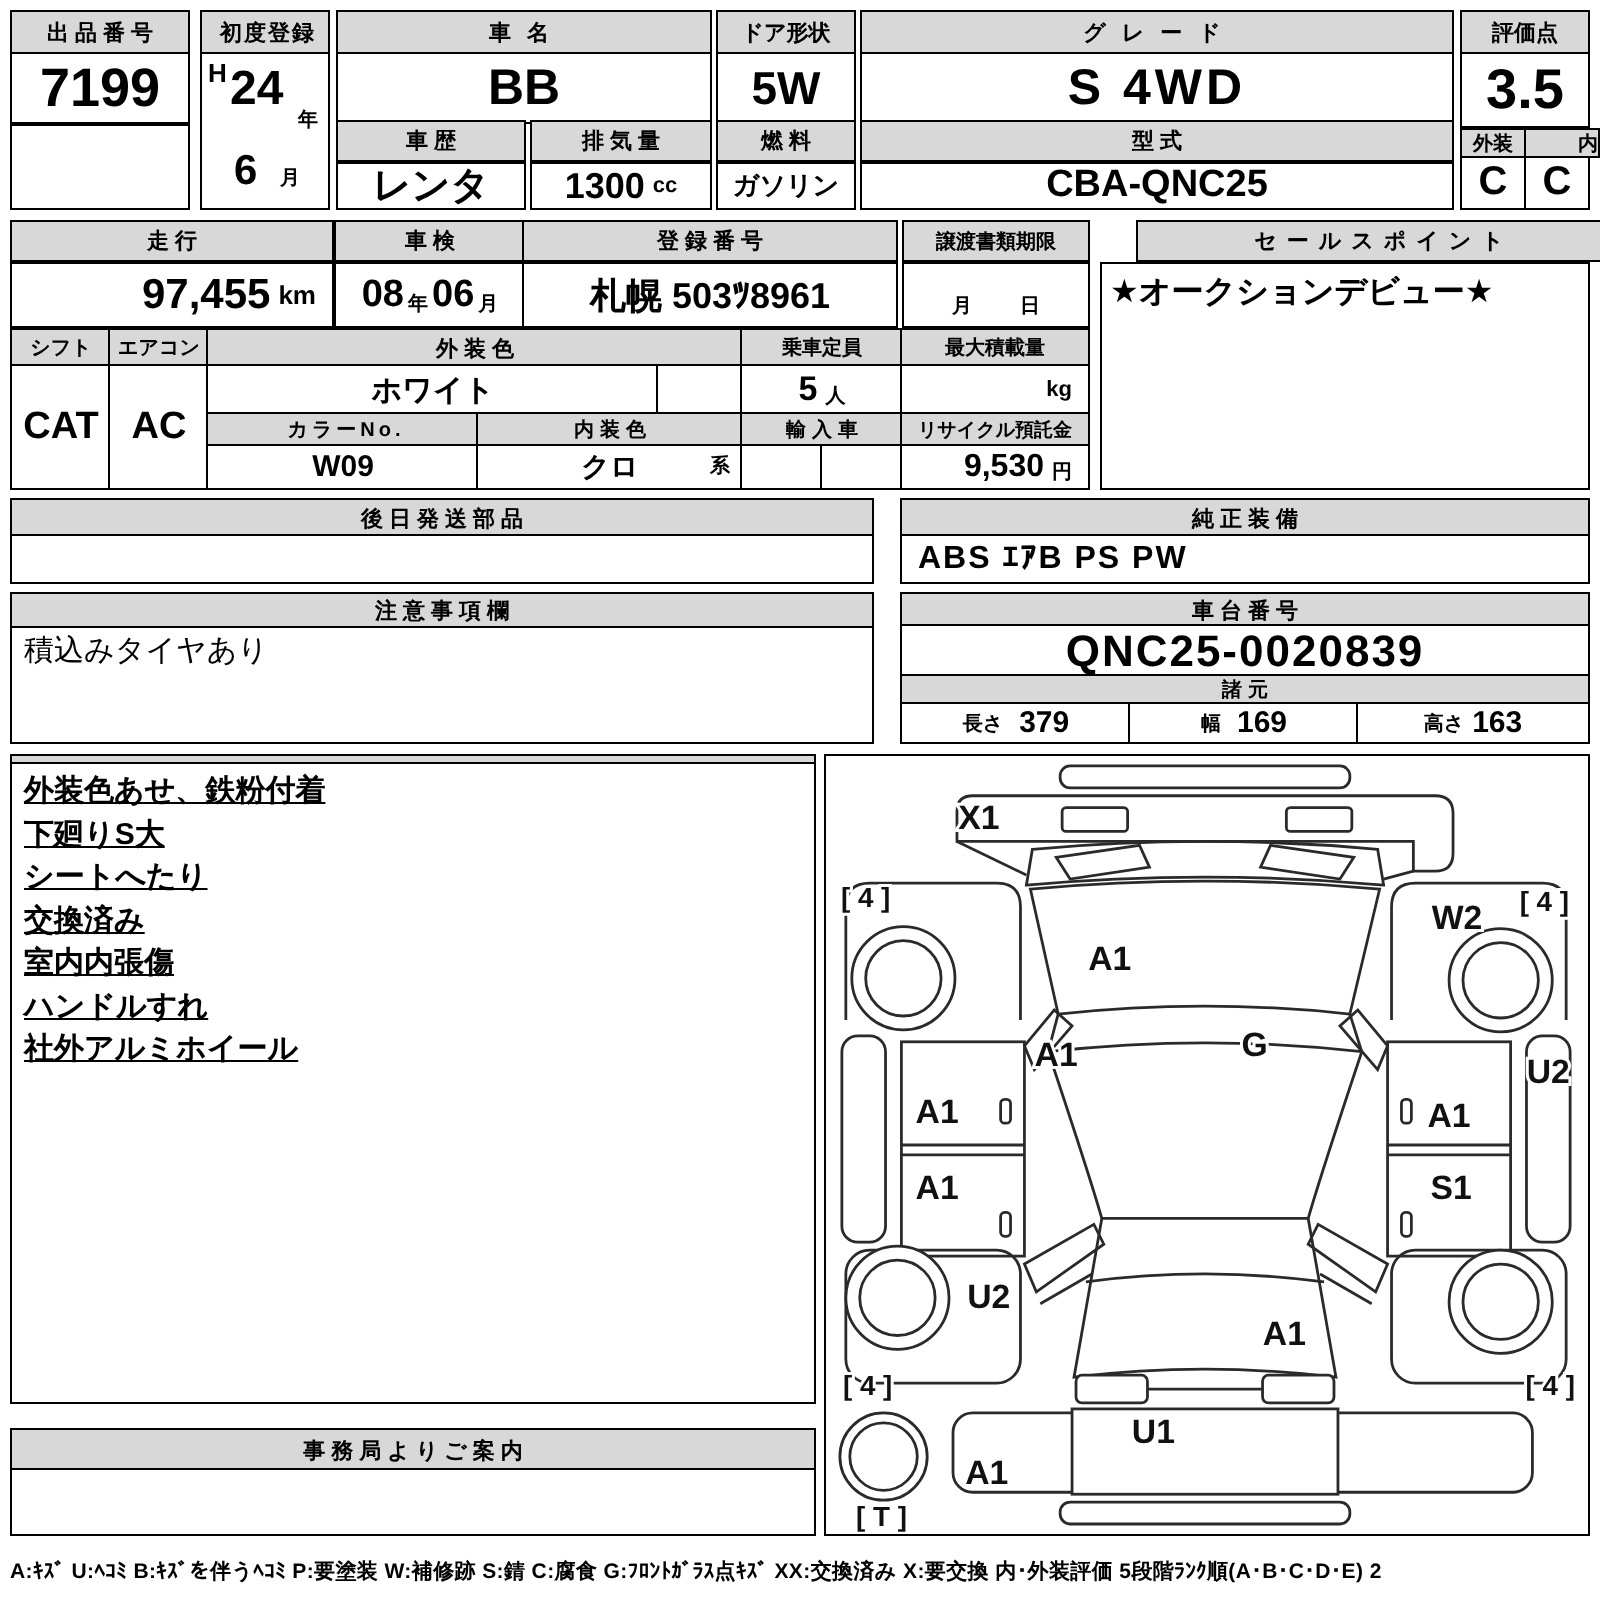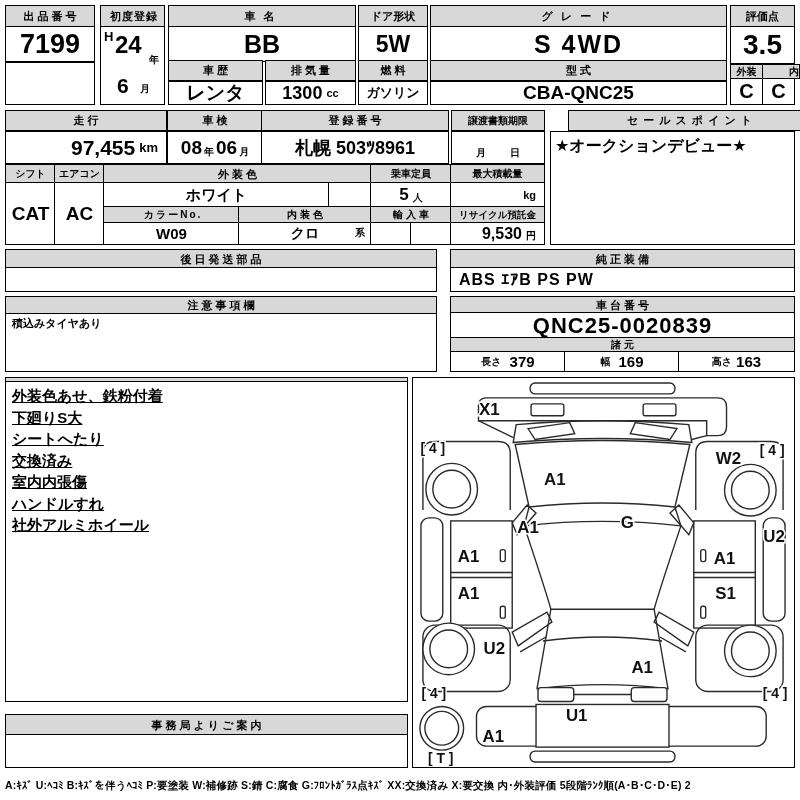--- a/index.html
+++ b/index.html
@@ -135,21 +135,21 @@
   </div>
 
   <div class="cell hdr" style="left:5px;top:249px;width:432px;height:20px;">後日発送部品</div>
   <div class="cell" style="left:5px;top:267px;width:432px;height:25px;"></div>
 
   <div class="cell hdr" style="left:450px;top:249px;width:345px;height:20px;">純正装備</div>
   <div class="cell val left" style="left:450px;top:267px;width:345px;height:25px;font-size:16px;letter-spacing:1px;">ABS ｴｱB PS PW</div>
 
   <div class="cell hdr" style="left:5px;top:296px;width:432px;height:19px;">注意事項欄</div>
   <div class="cell" style="left:5px;top:313px;width:432px;height:59px;">
-    <div style="padding:2px 6px;font-size:11px;font-weight:bold;">積込みタイヤあり</div>
+    <div style="padding:2px 6px;font-size:15px;font-weight:normal;">積込みタイヤあり</div>
   </div>
 
   <div class="cell hdr" style="left:450px;top:296px;width:345px;height:18px;">車台番号</div>
   <div class="cell val" style="left:450px;top:312px;width:345px;height:27px;font-size:22px;letter-spacing:1px;">QNC25-0020839</div>
   <div class="cell hdr" style="left:450px;top:337px;width:345px;height:16px;font-size:10px;">諸元</div>
   <div class="cell val" style="left:450px;top:351px;width:116px;height:21px;font-size:15px;">
     <span class="sub" style="margin-right:8px;">長さ</span>
     <span>379</span>
   </div>
   <div class="cell val" style="left:564px;top:351px;width:116px;height:21px;font-size:15px;">

